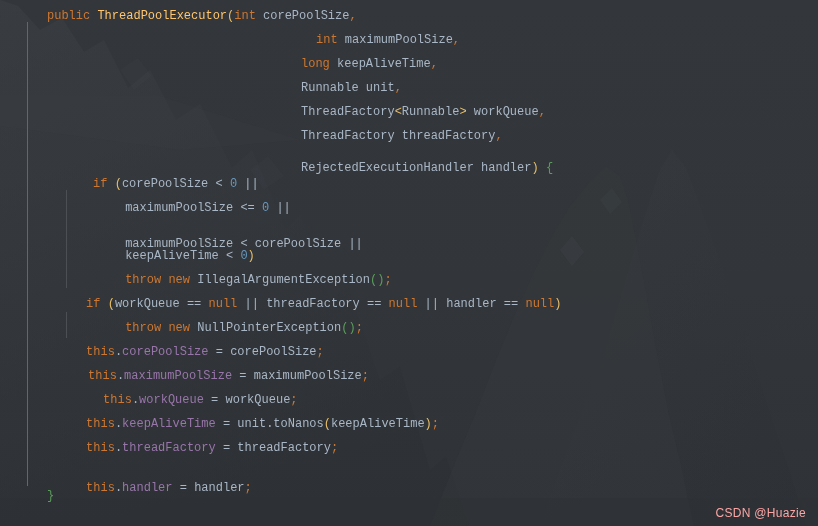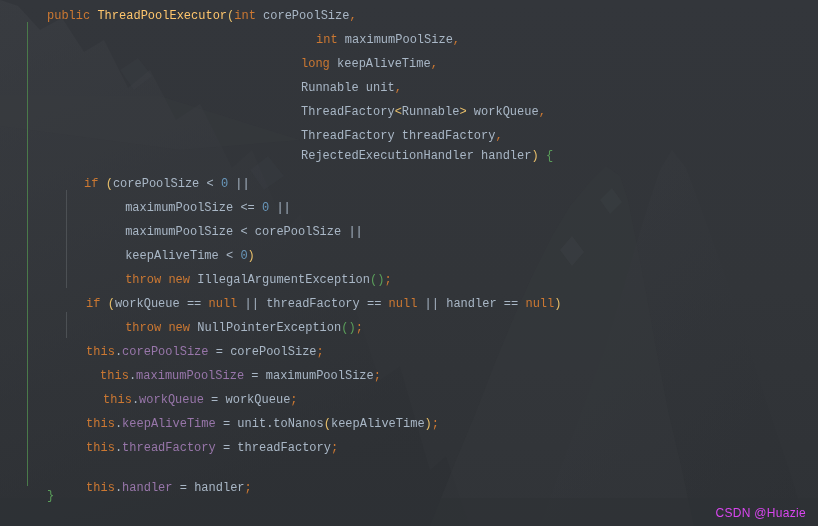--- a/index.html
+++ b/index.html
@@ -66,21 +66,21 @@
   .op   { color: #a9b7c6; }
 
   
   #watermark {
     position: absolute;
     right: 12px;
     bottom: 6px;
     z-index: 3;
     font-family: "Liberation Sans", sans-serif;
     font-size: 12px;
-    color: #d946ef;
+    color: #fca5a5;
     letter-spacing: 0.3px;
     user-select: none;
   }
 </style>
 </head>
 <body>
 
 <div id="screen">
 
   <div id="bg-photo">
@@ -132,30 +132,30 @@
       <div class="guide" style="left: 66px; top: 312px; height: 26px; background: rgb(76, 80, 84);"></div>
     </div>
 
   <div id="code">
       <div class="line" style="top: 4px; left: 27px;"><span class="kw">public</span><span class="punc"> </span><span class="cls">ThreadPoolExecutor</span><span class="par">(</span><span class="kw">int</span><span class="punc"> </span><span class="id">corePoolSize</span><span class="kw">,</span></div>
       <div class="line" style="top: 28px; left: 42px;"><span class="ind" style="width: 254.02px;"></span><span class="kw">int</span><span class="punc"> </span><span class="id">maximumPoolSize</span><span class="kw">,</span></div>
       <div class="line" style="top: 52px; left: 27px; text-align: right;"><span class="ind" style="width: 254.02px;"></span><span class="kw">long</span><span class="punc"> </span><span class="id">keepAliveTime</span><span class="kw">,</span></div>
       <div class="line" style="top: 76px; left: 27px;"><span class="ind" style="width: 254.02px;"></span><span class="typ">Runnable</span><span class="punc"> </span><span class="id">unit</span><span class="kw">,</span></div>
       <div class="line" style="top: 100px; left: 27px;"><span class="ind" style="width: 254.02px;"></span><span class="typ">ThreadFactory</span><span class="par">&lt;</span><span class="typ">Runnable</span><span class="par">&gt;</span><span class="punc"> </span><span class="id">workQueue</span><span class="kw">,</span></div>
       <div class="line" style="top: 124px; left: 27px;"><span class="ind" style="width: 254.02px;"></span><span class="typ">ThreadFactory</span><span class="punc"> </span><span class="id">threadFactory</span><span class="kw">,</span></div>
-      <div class="line" style="top: 144px; left: 27px;"><span class="ind" style="width: 254.02px;"></span><span class="typ">RejectedExecutionHandler</span><span class="punc"> </span><span class="id">handler</span><span class="par">)</span><span class="punc"> </span><span class="grn">{</span></div>
-      <div class="line" style="top: 172px; left: 25px;"><span class="ind" style="width: 39.08px;"></span><span class="kw">if</span><span class="punc"> </span><span class="par">(</span><span class="id">corePoolSize</span><span class="punc"> </span><span class="op">&lt;</span><span class="punc"> </span><span class="num">0</span><span class="punc"> </span><span class="op">||</span></div>
+      <div class="line" style="top: 156px; left: 27px;"><span class="ind" style="width: 254.02px;"></span><span class="typ">RejectedExecutionHandler</span><span class="punc"> </span><span class="id">handler</span><span class="par">)</span><span class="punc"> </span><span class="grn">{</span></div>
+      <div class="line" style="top: 172px; left: 34px;"><span class="ind" style="width: 39.08px;"></span><span class="kw">if</span><span class="punc"> </span><span class="par">(</span><span class="id">corePoolSize</span><span class="punc"> </span><span class="op">&lt;</span><span class="punc"> </span><span class="num">0</span><span class="punc"> </span><span class="op">||</span></div>
       <div class="line" style="top: 196px; left: 27px;"><span class="ind" style="width: 78.16px;"></span><span class="id">maximumPoolSize</span><span class="punc"> </span><span class="op">&lt;=</span><span class="punc"> </span><span class="num">0</span><span class="punc"> </span><span class="op">||</span></div>
-      <div class="line" style="top: 220px; left: 27px;"><span class="ind" style="width: 78.16px;"></span><span class="id">maximumPoolSize</span><span class="punc"> </span><span class="op">&lt;</span><span class="punc"> </span><span class="id">corePoolSize</span><span class="punc"> </span><span class="op">||</span></div>
+      <div class="line" style="top: 232px; left: 27px;"><span class="ind" style="width: 78.16px;"></span><span class="id">maximumPoolSize</span><span class="punc"> </span><span class="op">&lt;</span><span class="punc"> </span><span class="id">corePoolSize</span><span class="punc"> </span><span class="op">||</span></div>
       <div class="line" style="top: 244px; left: 27px; text-align: center;"><span class="ind" style="width: 78.16px;"></span><span class="id">keepAliveTime</span><span class="punc"> </span><span class="op">&lt;</span><span class="punc"> </span><span class="num">0</span><span class="par">)</span></div>
       <div class="line" style="top: 268px; left: 27px; text-align: right;"><span class="ind" style="width: 78.16px;"></span><span class="kw">throw</span><span class="punc"> </span><span class="kw">new</span><span class="punc"> </span><span class="typ">IllegalArgumentException</span><span class="grn">()</span><span class="kw">;</span></div>
       <div class="line" style="top: 292px; left: 27px;"><span class="ind" style="width: 39.08px;"></span><span class="kw">if</span><span class="punc"> </span><span class="par">(</span><span class="id">workQueue</span><span class="punc"> </span><span class="op">==</span><span class="punc"> </span><span class="kw">null</span><span class="punc"> </span><span class="op">||</span><span class="punc"> </span><span class="id">threadFactory</span><span class="punc"> </span><span class="op">==</span><span class="punc"> </span><span class="kw">null</span><span class="punc"> </span><span class="op">||</span><span class="punc"> </span><span class="id">handler</span><span class="punc"> </span><span class="op">==</span><span class="punc"> </span><span class="kw">null</span><span class="par">)</span></div>
       <div class="line" style="top: 316px; left: 27px;"><span class="ind" style="width: 78.16px;"></span><span class="kw">throw</span><span class="punc"> </span><span class="kw">new</span><span class="punc"> </span><span class="typ">NullPointerException</span><span class="grn">()</span><span class="kw">;</span></div>
       <div class="line" style="top: 340px; left: 27px;"><span class="ind" style="width: 39.08px;"></span><span class="kw">this</span><span class="punc">.</span><span class="fld">corePoolSize</span><span class="punc"> </span><span class="op">=</span><span class="punc"> </span><span class="id">corePoolSize</span><span class="kw">;</span></div>
-      <div class="line" style="top: 364px; left: 41px;"><span class="ind" style="width: 39.08px;"></span><span class="kw">this</span><span class="punc">.</span><span class="fld">maximumPoolSize</span><span class="punc"> </span><span class="op">=</span><span class="punc"> </span><span class="id">maximumPoolSize</span><span class="kw">;</span></div>
+      <div class="line" style="top: 364px; left: 29px;"><span class="ind" style="width: 39.08px;"></span><span class="kw">this</span><span class="punc">.</span><span class="fld">maximumPoolSize</span><span class="punc"> </span><span class="op">=</span><span class="punc"> </span><span class="id">maximumPoolSize</span><span class="kw">;</span></div>
       <div class="line" style="top: 388px; left: 44px;"><span class="ind" style="width: 39.08px;"></span><span class="kw">this</span><span class="punc">.</span><span class="fld">workQueue</span><span class="punc"> </span><span class="op">=</span><span class="punc"> </span><span class="id">workQueue</span><span class="kw">;</span></div>
       <div class="line" style="top: 412px; left: 27px;"><span class="ind" style="width: 39.08px;"></span><span class="kw">this</span><span class="punc">.</span><span class="fld">keepAliveTime</span><span class="punc"> </span><span class="op">=</span><span class="punc"> </span><span class="id">unit</span><span class="punc">.</span><span class="id">toNanos</span><span class="par">(</span><span class="id">keepAliveTime</span><span class="par">)</span><span class="kw">;</span></div>
       <div class="line" style="top: 436px; left: 27px;"><span class="ind" style="width: 39.08px;"></span><span class="kw">this</span><span class="punc">.</span><span class="fld">threadFactory</span><span class="punc"> </span><span class="op">=</span><span class="punc"> </span><span class="id">threadFactory</span><span class="kw">;</span></div>
       <div class="line" style="top: 476px; left: 27px;"><span class="ind" style="width: 39.08px;"></span><span class="kw">this</span><span class="punc">.</span><span class="fld">handler</span><span class="punc"> </span><span class="op">=</span><span class="punc"> </span><span class="id">handler</span><span class="kw">;</span></div>
       <div class="line" style="top: 484px; left: 27px;"><span class="grn">}</span></div>
     </div>
 
   <div id="watermark">CSDN @Huazie</div>
 
 </div>

